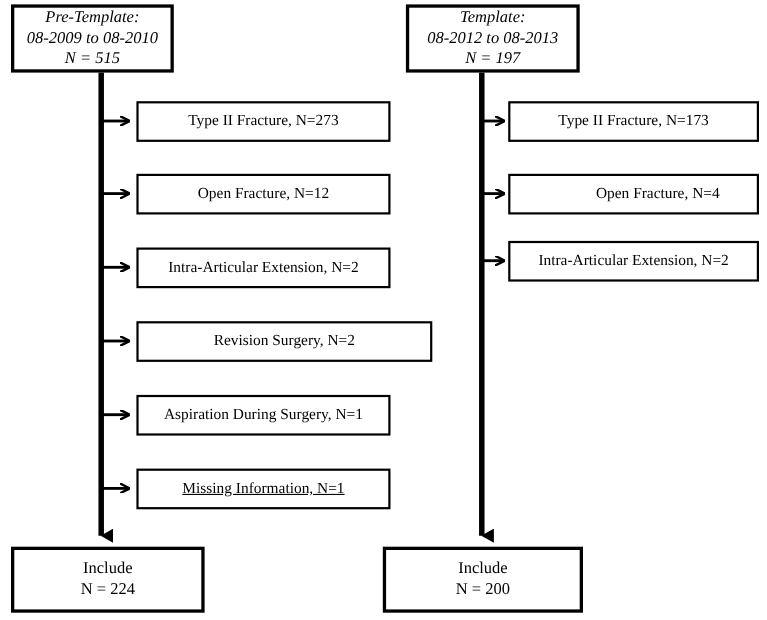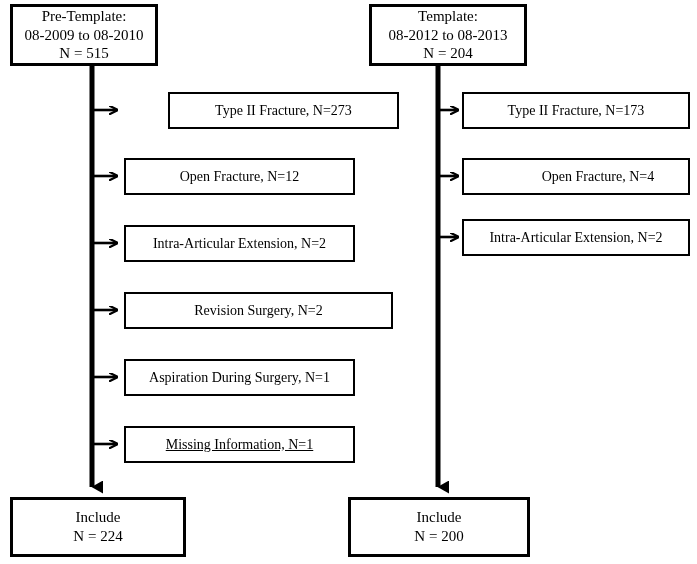--- a/index.html
+++ b/index.html
@@ -25,20 +25,21 @@
     background: #ffffff;
     display: flex;
     flex-direction: column;
     align-items: center;
     justify-content: center;
     text-align: center;
     line-height: 1.25;
   }
   .head-box {
     font-size: 15px;
+    font-style: italic;
   }
   .excl-box {
     border-width: 2px;
     font-size: 14px;
   }
   .final-box {
     font-size: 15px;
   }
   .head-box .line,
   .final-box .line {
@@ -88,21 +89,21 @@
     <line x1="438" y1="176" x2="458" y2="176" stroke="#000000" stroke-width="2.6" marker-end="url(#arrow)"></line>
     <line x1="438" y1="237" x2="458" y2="237" stroke="#000000" stroke-width="2.6" marker-end="url(#arrow)"></line>
   </svg>
 
   <div class="box head-box" style="left:10px; top:4px; width:148px; height:62px;">
     <span class="line">Pre-Template:</span>
     <span class="line">08-2009 to 08-2010</span>
     <span class="line">N = 515</span>
   </div>
 
-  <div class="box excl-box" style="left:124px; top:92px; width:231px; height:37px;margin-left:44px;">
+  <div class="box excl-box" style="left:124px; top:92px; width:231px; height:37px;">
     <span class="line">Type II Fracture,  N=273</span>
   </div>
   <div class="box excl-box" style="left:124px; top:158px; width:231px; height:37px;">
     <span class="line">Open Fracture,  N=12</span>
   </div>
   <div class="box excl-box" style="left:124px; top:225px; width:231px; height:37px;">
     <span class="line">Intra-Articular Extension,  N=2</span>
   </div>
   <div class="box excl-box" style="left:124px; top:292px; width:269px; height:37px;">
     <span class="line">Revision Surgery,  N=2</span>
@@ -115,21 +116,21 @@
   </div>
 
   <div class="box final-box" style="left:10px; top:497px; width:176px; height:60px;">
     <span class="line">Include</span>
     <span class="line">N = 224</span>
   </div>
 
   <div class="box head-box" style="left:369px; top:4px; width:158px; height:62px;">
     <span class="line">Template:</span>
     <span class="line">08-2012 to 08-2013</span>
-    <span class="line">N = 204</span>
+    <span class="line">N = 197</span>
   </div>
 
   <div class="box excl-box" style="left:462px; top:92px; width:228px; height:37px;">
     <span class="line">Type II Fracture,  N=173</span>
   </div>
   <div class="box excl-box" style="left:462px; top:158px; width:228px; height:37px;padding-left:44px;">
     <span class="line">Open Fracture,  N=4</span>
   </div>
   <div class="box excl-box" style="left:462px; top:219px; width:228px; height:37px;">
     <span class="line">Intra-Articular Extension,  N=2</span>

